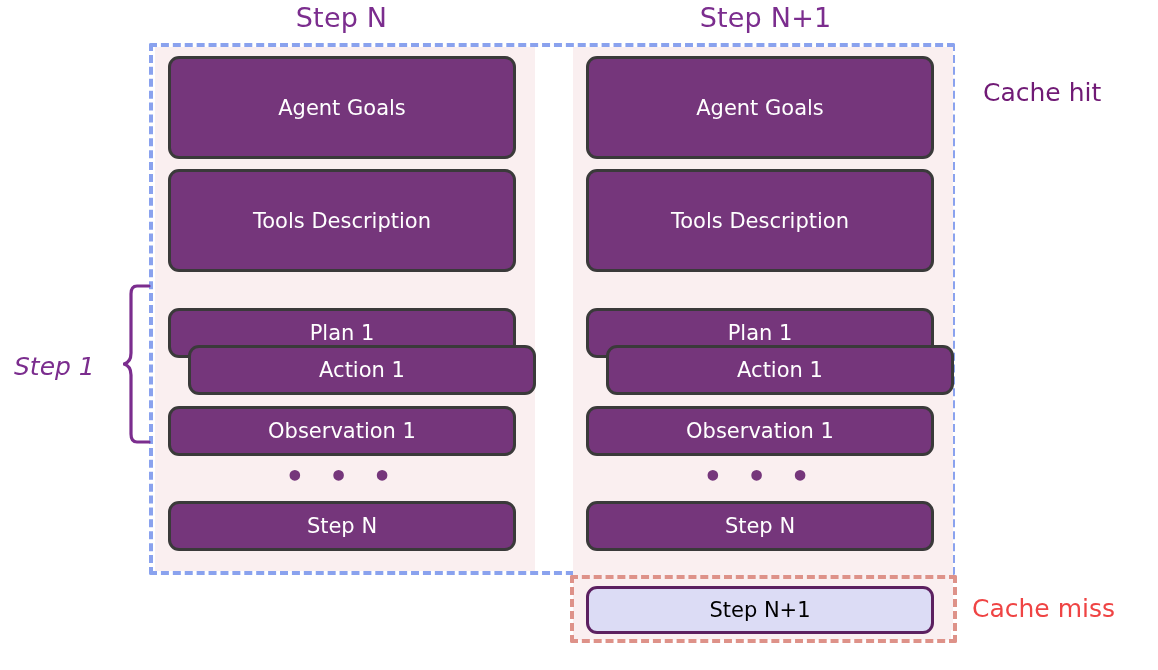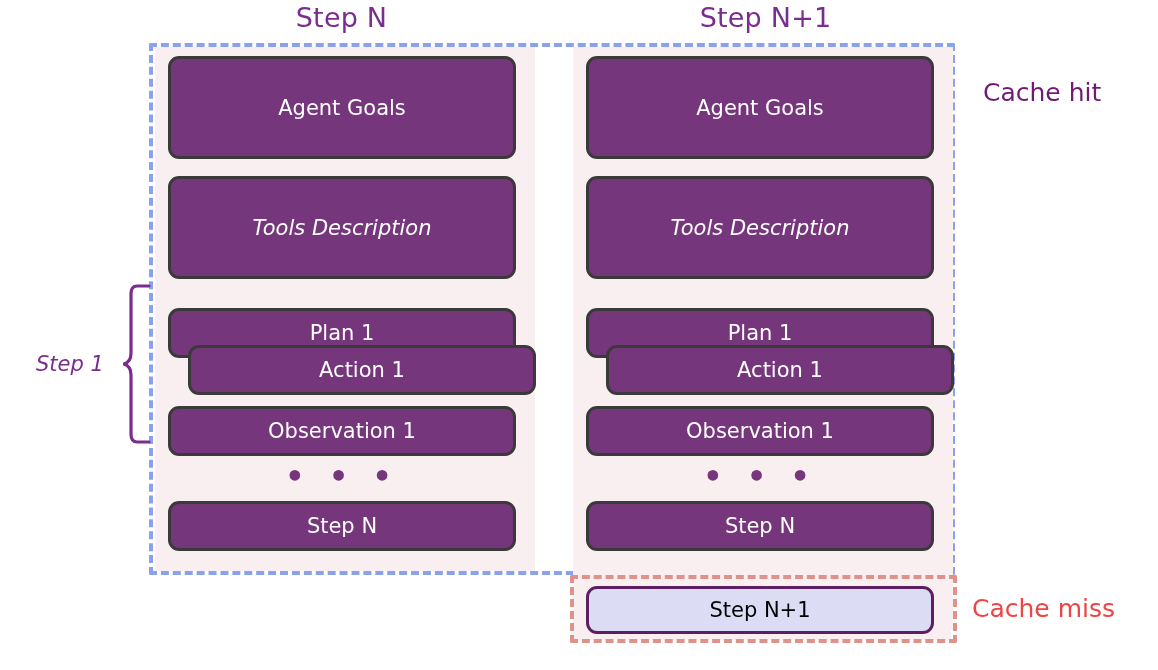--- a/index.html
+++ b/index.html
@@ -64,21 +64,21 @@
     align-items: center;
     justify-content: center;
     font-size: 21px;
     white-space: nowrap;
   }
   .block.tall { height: 103px; }
   .block.short { height: 50px; }
 
   
   .pos-goals  { top: 9px; }
-  .pos-tools  { top: 129px; font-style: italic; }
+  .pos-tools  { top: 122px; }
   .pos-plan   { top: 245px; margin-top: 16px; }
   .pos-action { top: 298px; margin-left: 20px; }
   .pos-obs    { top: 359px; }
   .pos-stepn  { top: 454px; }
 
   .ellipsis {
     position: absolute;
     left: 13px;
     width: 348px;
     top: 410px;
@@ -89,23 +89,23 @@
     color: #75367B;
     font-size: 30px;
     letter-spacing: 7px;
     font-weight: 700;
     line-height: 1;
   }
 
   
   #step1-label {
     position: absolute;
-    left: 36px;
+    left: 14px;
     top: 352px;
-    font-size: 21px;
+    font-size: 25px;
     font-style: italic;
     color: #7B2D8E;
     white-space: nowrap;
   }
   #step1-brace {
     position: absolute;
     left: 123px;
     top: 283px;
     width: 28px;
     height: 162px;

